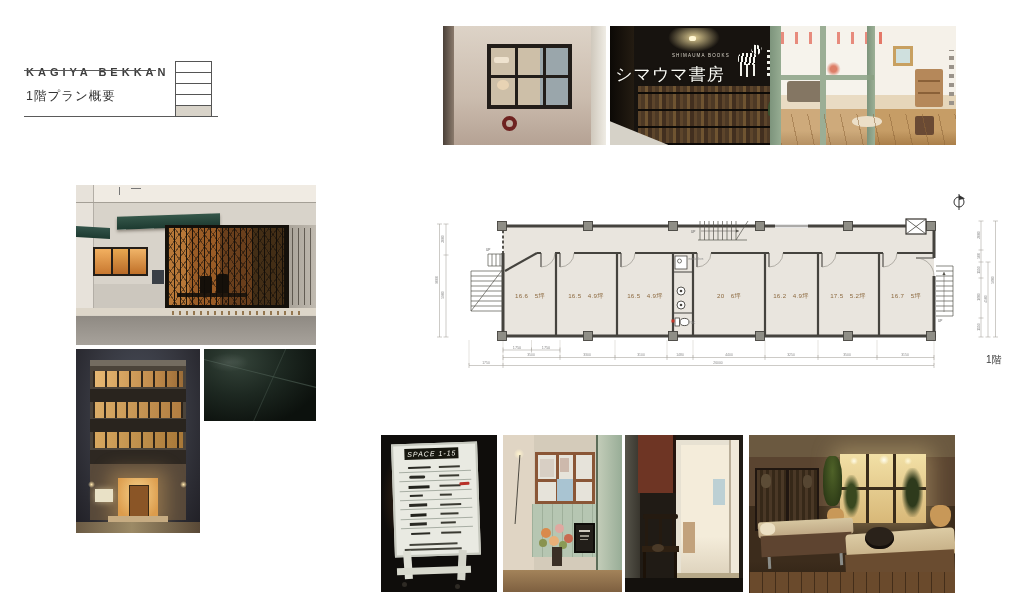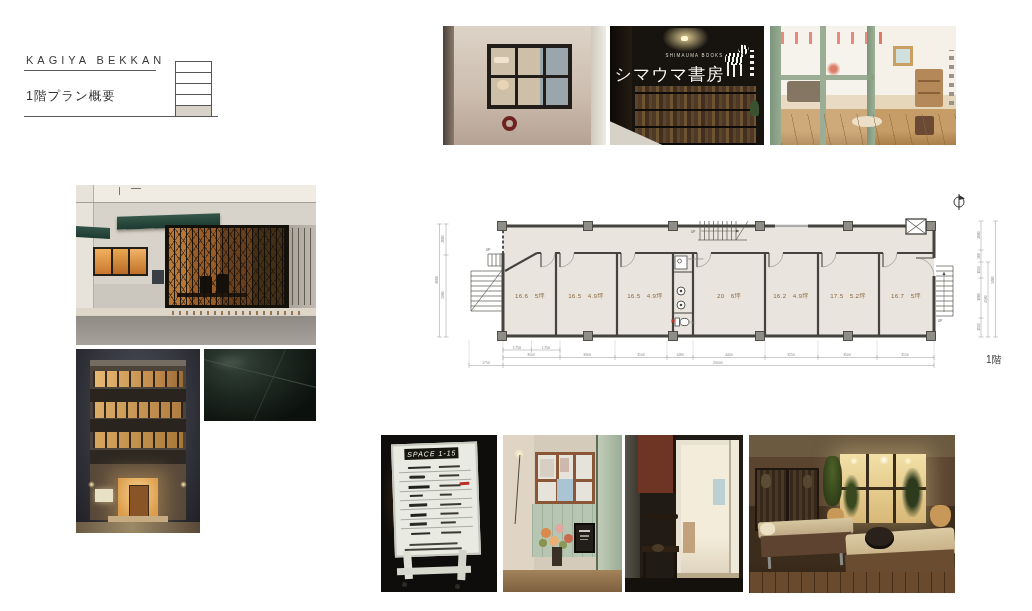--- a/index.html
+++ b/index.html
@@ -3,21 +3,21 @@
 <meta charset="utf-8">
 <style>
   html,body{margin:0;padding:0;background:#fff;}
   .page{position:relative;width:1032px;height:611px;background:#ffffff;overflow:hidden;
         font-family:"Liberation Sans",sans-serif;}
   .abs{position:absolute;}
   .ph{position:absolute;overflow:hidden;background:#ccc;}
   
   .title{position:absolute;left:24px;top:27px;font-family:"Liberation Serif",serif;
          font-size:23px;letter-spacing:2px;color:#353535;}
-  .subtitle{position:absolute;left:26px;top:54px;font-size:11px;letter-spacing:4px;color:#3c3c3c;}
+  .subtitle{position:absolute;left:26px;top:66px;font-size:11px;letter-spacing:4px;color:#3c3c3c;font-weight:bold;}
   .rule{position:absolute;background:#5a5a5a;height:1px;}
   .pagelabel{position:absolute;left:26px;top:88px;font-size:12.5px;color:#333;letter-spacing:1px;}
   .fdiag{position:absolute;left:175px;top:61px;width:37px;height:56px;border:1px solid #555;
          background:#fff;box-sizing:border-box;display:flex;flex-direction:column;}
   .fdiag .cell{flex:1;border-bottom:1px solid #555;}
   .fdiag .cell:last-child{border-bottom:none;background:#d8d3c9;}
   
   svg text{font-family:"Liberation Sans",sans-serif;}
   .t{font-size:3.8px;fill:#8a8a8a;text-anchor:middle;}
   .t2{font-size:3.4px;fill:#8a8a8a;text-anchor:middle;}
@@ -51,21 +51,21 @@
       <div class="abs" style="inset:4px;background:linear-gradient(90deg,#cdbfa8 0 64%,#9aa6ab 64%);"></div>
       <div class="abs" style="left:33%;top:4px;bottom:4px;width:3px;background:#221d19;"></div>
       <div class="abs" style="left:66%;top:4px;bottom:4px;width:3px;background:#221d19;"></div>
       <div class="abs" style="top:48%;left:4px;right:4px;height:3px;background:#221d19;"></div>
       <div class="abs" style="left:8%;top:20%;width:18%;height:10%;background:#efe3cf;border-radius:2px;"></div>
       <div class="abs" style="left:12%;top:55%;width:14%;height:16%;background:#e8d3b4;border-radius:50%;"></div>
     </div>
     <div class="abs" style="left:36%;top:76%;width:15px;height:15px;border-radius:50%;border:4px solid #6e2220;box-sizing:border-box;"></div>
   </div>
 
-  <div class="ph" style="left:610px;top:26px;width:154px;height:119px;background:#17130f;">
+  <div class="ph" style="left:610px;top:26px;width:154px;height:119px;background:#17130f;padding-left:18px;">
     <div class="abs" style="left:16%;right:5%;top:50%;bottom:0;opacity:.85;background-image:repeating-linear-gradient(0deg,rgba(8,6,4,.95) 0 2px,rgba(0,0,0,0) 2px 17px),repeating-linear-gradient(90deg,#6a4e30 0 3px,#57402a 3px 7px,#7f6038 7px 10px,#4a3422 10px 14px);"></div>
     <div class="abs" style="left:0;top:0;width:14%;height:100%;background:linear-gradient(90deg,#0c0906,#241c12);"></div>
     <div class="abs" style="left:34%;top:2%;width:30%;height:20%;background:radial-gradient(ellipse at 50% 40%,rgba(244,224,160,.9),rgba(244,224,160,0) 70%);"></div>
     <div class="abs" style="left:46%;top:8%;width:7px;height:5px;background:#fff6d2;border-radius:40%;"></div>
     <div class="abs" style="left:36%;top:23%;font-size:4.5px;letter-spacing:1.2px;color:#ddd8cc;">SHIMAUMA BOOKS</div>
     <div class="abs" style="left:3%;top:31%;font-size:17px;font-weight:500;letter-spacing:1px;color:#fcfcf6;text-shadow:0 0 2px rgba(0,0,0,.6);">シマウマ書房</div>
     <div class="abs" style="left:74%;top:16%;width:26px;height:34px;">
       <div class="abs" style="left:1px;top:8px;width:19px;height:12px;border-radius:5px;background:repeating-linear-gradient(100deg,#f6f6f0 0 2px,#14120e 2px 4px);"></div>
       <div class="abs" style="left:15px;top:0;width:9px;height:9px;border-radius:3px;transform:rotate(24deg);background:repeating-linear-gradient(60deg,#f6f6f0 0 2px,#14120e 2px 3.6px);"></div>
       <div class="abs" style="left:3px;top:19px;width:2px;height:12px;background:#f2f2ea;"></div>

